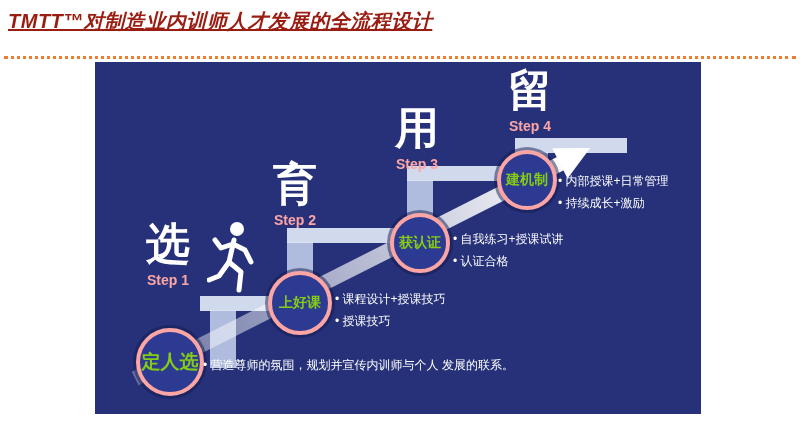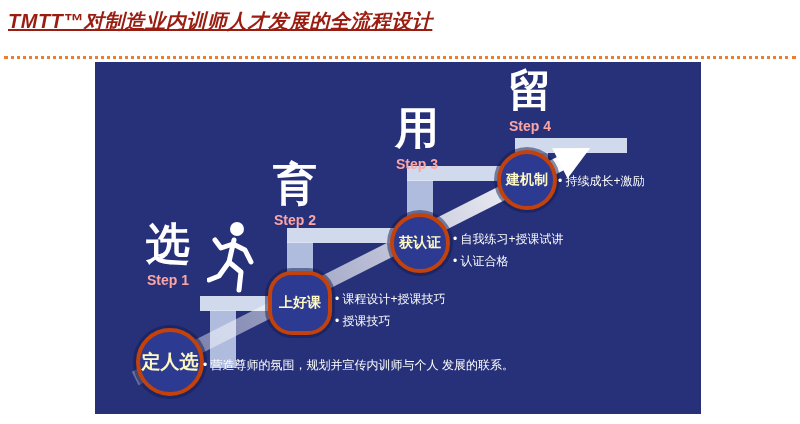--- a/index.html
+++ b/index.html
@@ -26,25 +26,25 @@
 
   .arrow { position:absolute; left:40px; top:316px; width:510px; height:0;
            transform:rotate(-26.8deg); transform-origin:0 0; z-index:2; }
   .arrow .shaft { position:absolute; left:0; top:-7px; width:478px; height:15px;
                   background:linear-gradient(90deg, rgba(255,255,255,0.30), rgba(255,255,255,0.98)); }
   .arrow .head { position:absolute; left:476px; top:-17px; width:0; height:0;
                  border-left:34px solid #fff; border-top:17px solid transparent; border-bottom:17px solid transparent; }
 
   .runner { position:absolute; left:112px; top:158px; width:48px; height:80px; color:#fff; z-index:3; }
 
-  .node { position:absolute; border-radius:50%; background:#2C3A91; border:4px solid #c2410c;
+  .node { position:absolute; border-radius:50%; background:#2C3A91; border:4px solid #fca5a5;
           box-shadow:0 0 0 3px rgba(18,28,80,0.5); display:flex; align-items:center; justify-content:center;
-          color:#fef9c3; font-weight:bold; z-index:3; text-align:center; }
+          color:#84cc16; font-weight:bold; z-index:3; text-align:center; }
   .n1 { left:41px;  top:266px; width:68px; height:68px; font-size:19px; }
-  .n2 { left:173px; top:209px; width:64px; height:64px; font-size:14px;border-radius:24px; }
+  .n2 { left:173px; top:209px; width:64px; height:64px; font-size:14px; }
   .n3 { left:295px; top:151px; width:60px; height:60px; font-size:14px;font-family:Liberation Mono, monospace; }
   .n4 { left:402px; top:88px;  width:60px; height:60px; font-size:14px; }
 
   .kw { position:absolute; width:70px; text-align:center; color:#fff; font-size:44px; font-weight:bold;
         line-height:1; z-index:4; }
   .kw1 { left:38px;  top:160px; }
   .kw2 { left:165px; top:100px; }
   .kw3 { left:287px; top:44px; }
   .kw4 { left:400px; top:6px; }
 
@@ -123,17 +123,18 @@
     </ul>
     <ul class="bullets b2">
       <li>课程设计+授课技巧</li>
       <li>授课技巧</li>
     </ul>
     <ul class="bullets b3">
       <li>自我练习+授课试讲</li>
       <li>认证合格</li>
     </ul>
     <ul class="bullets b4">
+      <li>内部授课+日常管理</li>
       <li>持续成长+激励</li>
     </ul>
 
   </div>
 </div>
 
 </body></html>

